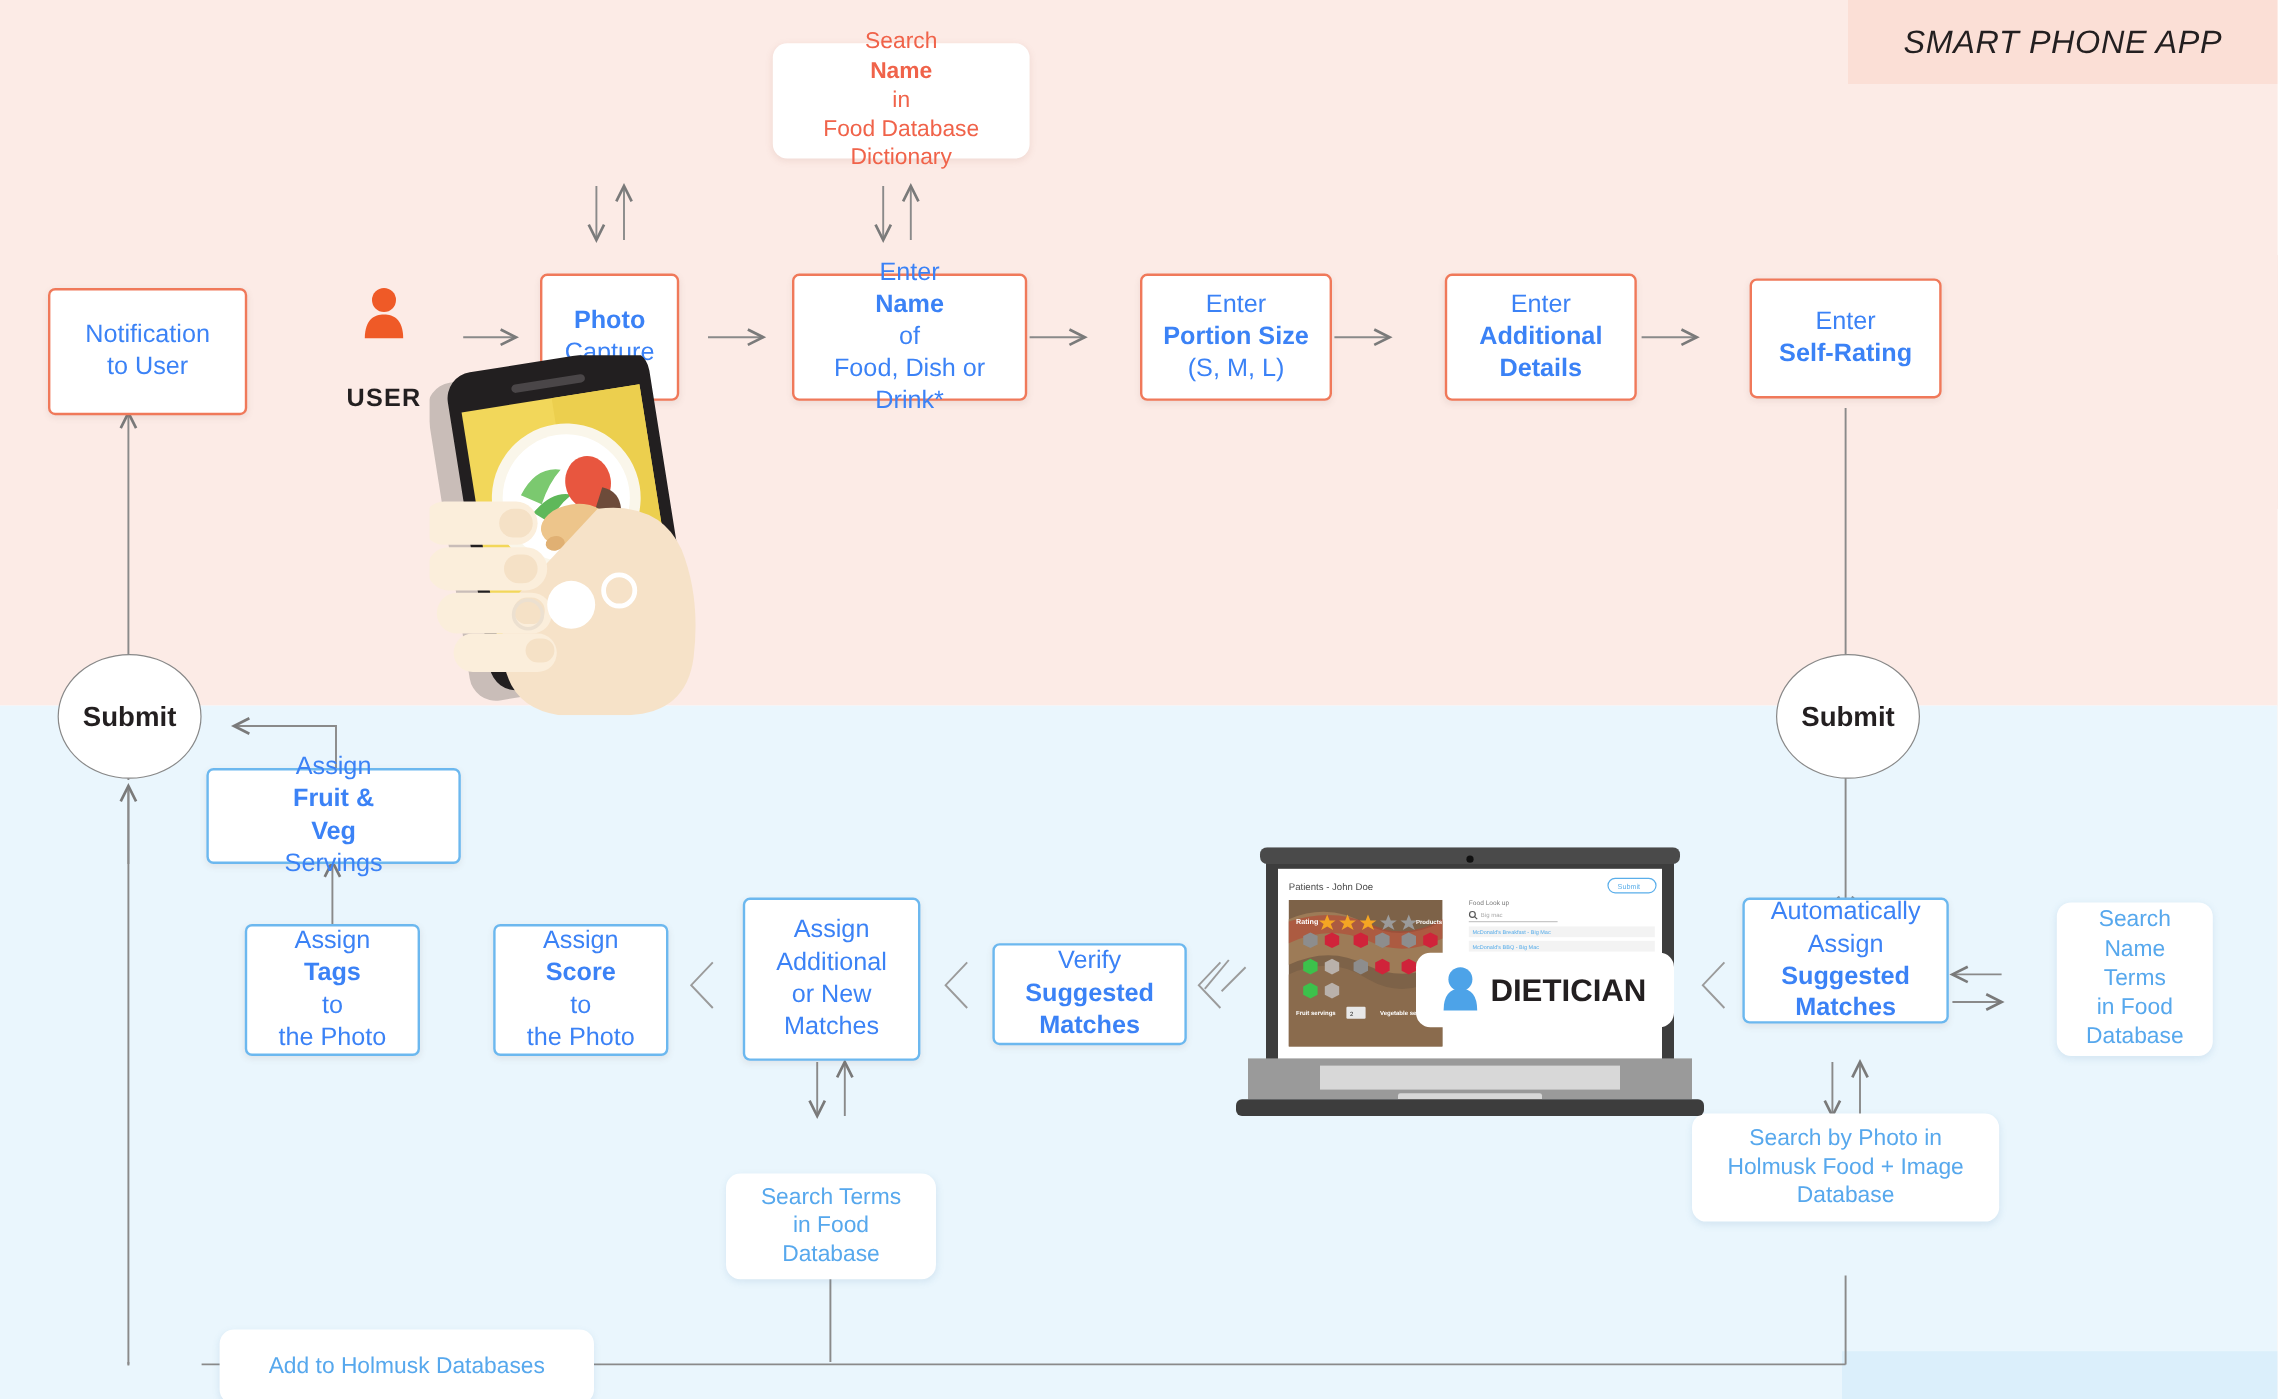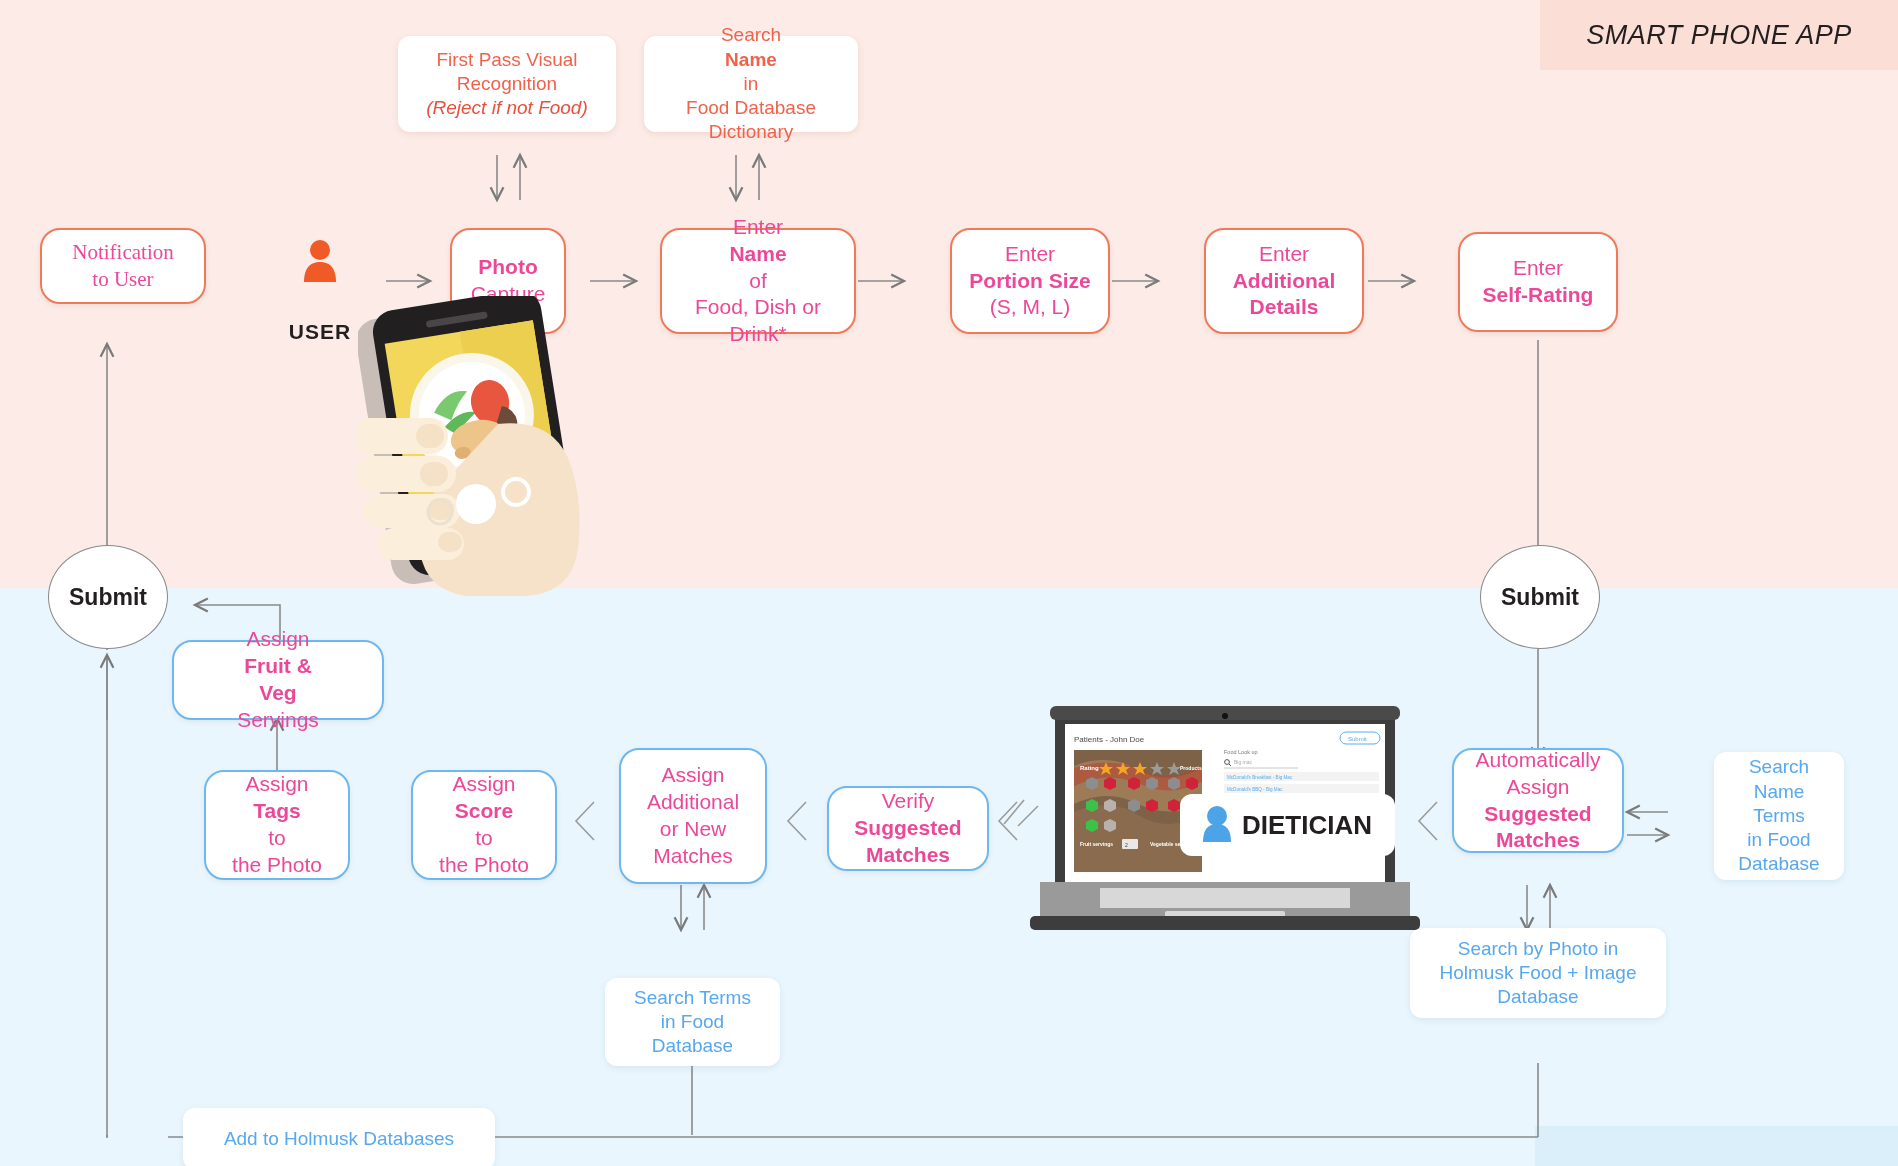--- a/index.html
+++ b/index.html
@@ -18,22 +18,22 @@
 
   .hdr-title{
     position:absolute;right:0;top:0;width:358px;height:70px;
     display:flex;align-items:center;justify-content:center;
     font-size:27px;font-weight:normal;font-style:italic;color:#231f20;letter-spacing:.5px;
   }
 
   
   .node{
     position:absolute;box-sizing:border-box;background:#ffffff;
-    border-radius:20px;display:flex;align-items:center;justify-content:center;
-    text-align:center;line-height:1.28;color:#ec4899;
+    border-radius:6px;display:flex;align-items:center;justify-content:center;
+    text-align:center;line-height:1.28;color:#3b82f6;
     box-shadow:0 2px 5px rgba(120,90,80,.10);
   }
   .node span{display:block;padding:0 8px;}
   .node b{font-weight:bold;}
   .n-orange{border:2px solid #f0795a;font-size:21px;}
   .n-blue{border:2px solid #6cb8ef;font-size:21px;}
   .n-softorange{border:none;color:#f0634a;font-size:19px;border-radius:12px;
                  box-shadow:0 2px 6px rgba(160,100,85,.13);}
   .n-softblue{border:none;color:#57a8ed;font-size:19px;border-radius:12px;
               box-shadow:0 2px 6px rgba(90,140,180,.15);}
@@ -120,37 +120,30 @@
       <line x1="1627" y1="835" x2="1668" y2="835" marker-end="url(#ah)"></line>
 
       <line x1="692" y1="1135" x2="692" y2="1015" marker-end="url(#ah)"></line>
 
       <line x1="1538" y1="1063" x2="1538" y2="1137"></line>
       <line x1="1538" y1="1137" x2="500" y2="1137"></line>
       <line x1="500" y1="1137" x2="168" y2="1137"></line>
     </g>
   </svg>
 
-  <div class="node n-softorange" style="left:398px;top:36px;width:218px;height:96px;">
-    <span>
-      <span>First Pass Visual</span>
-      <span>Recognition</span>
-      <span class="ital">(Reject if not Food)</span>
-    </span>
-  </div>
 
   <div class="node n-softorange" style="left:644px;top:36px;width:214px;height:96px;">
     <span>
       <span><span>Search </span><b>Name</b><span> in</span></span>
       <span>Food Database</span>
       <span>Dictionary</span>
     </span>
   </div>
 
-  <div class="node n-orange" style="left:40px;top:228px;width:166px;height:76px;font-family:Liberation Serif, serif;">
+  <div class="node n-orange" style="left:40px;top:240px;width:166px;height:106px;">
     <span>
       <span>Notification</span>
       <span>to User</span>
     </span>
   </div>
 
   <div class="user-block" style="left:282px;top:238px;width:76px;gap:36px;">
     <svg width="38" height="44" viewBox="0 0 38 44">
       <circle cx="19" cy="12" r="10" fill="#ef5a27"></circle>
       <path d="M3 44 C3 28 11 24 19 24 C27 24 35 28 35 44 Z" fill="#ef5a27"></path>

